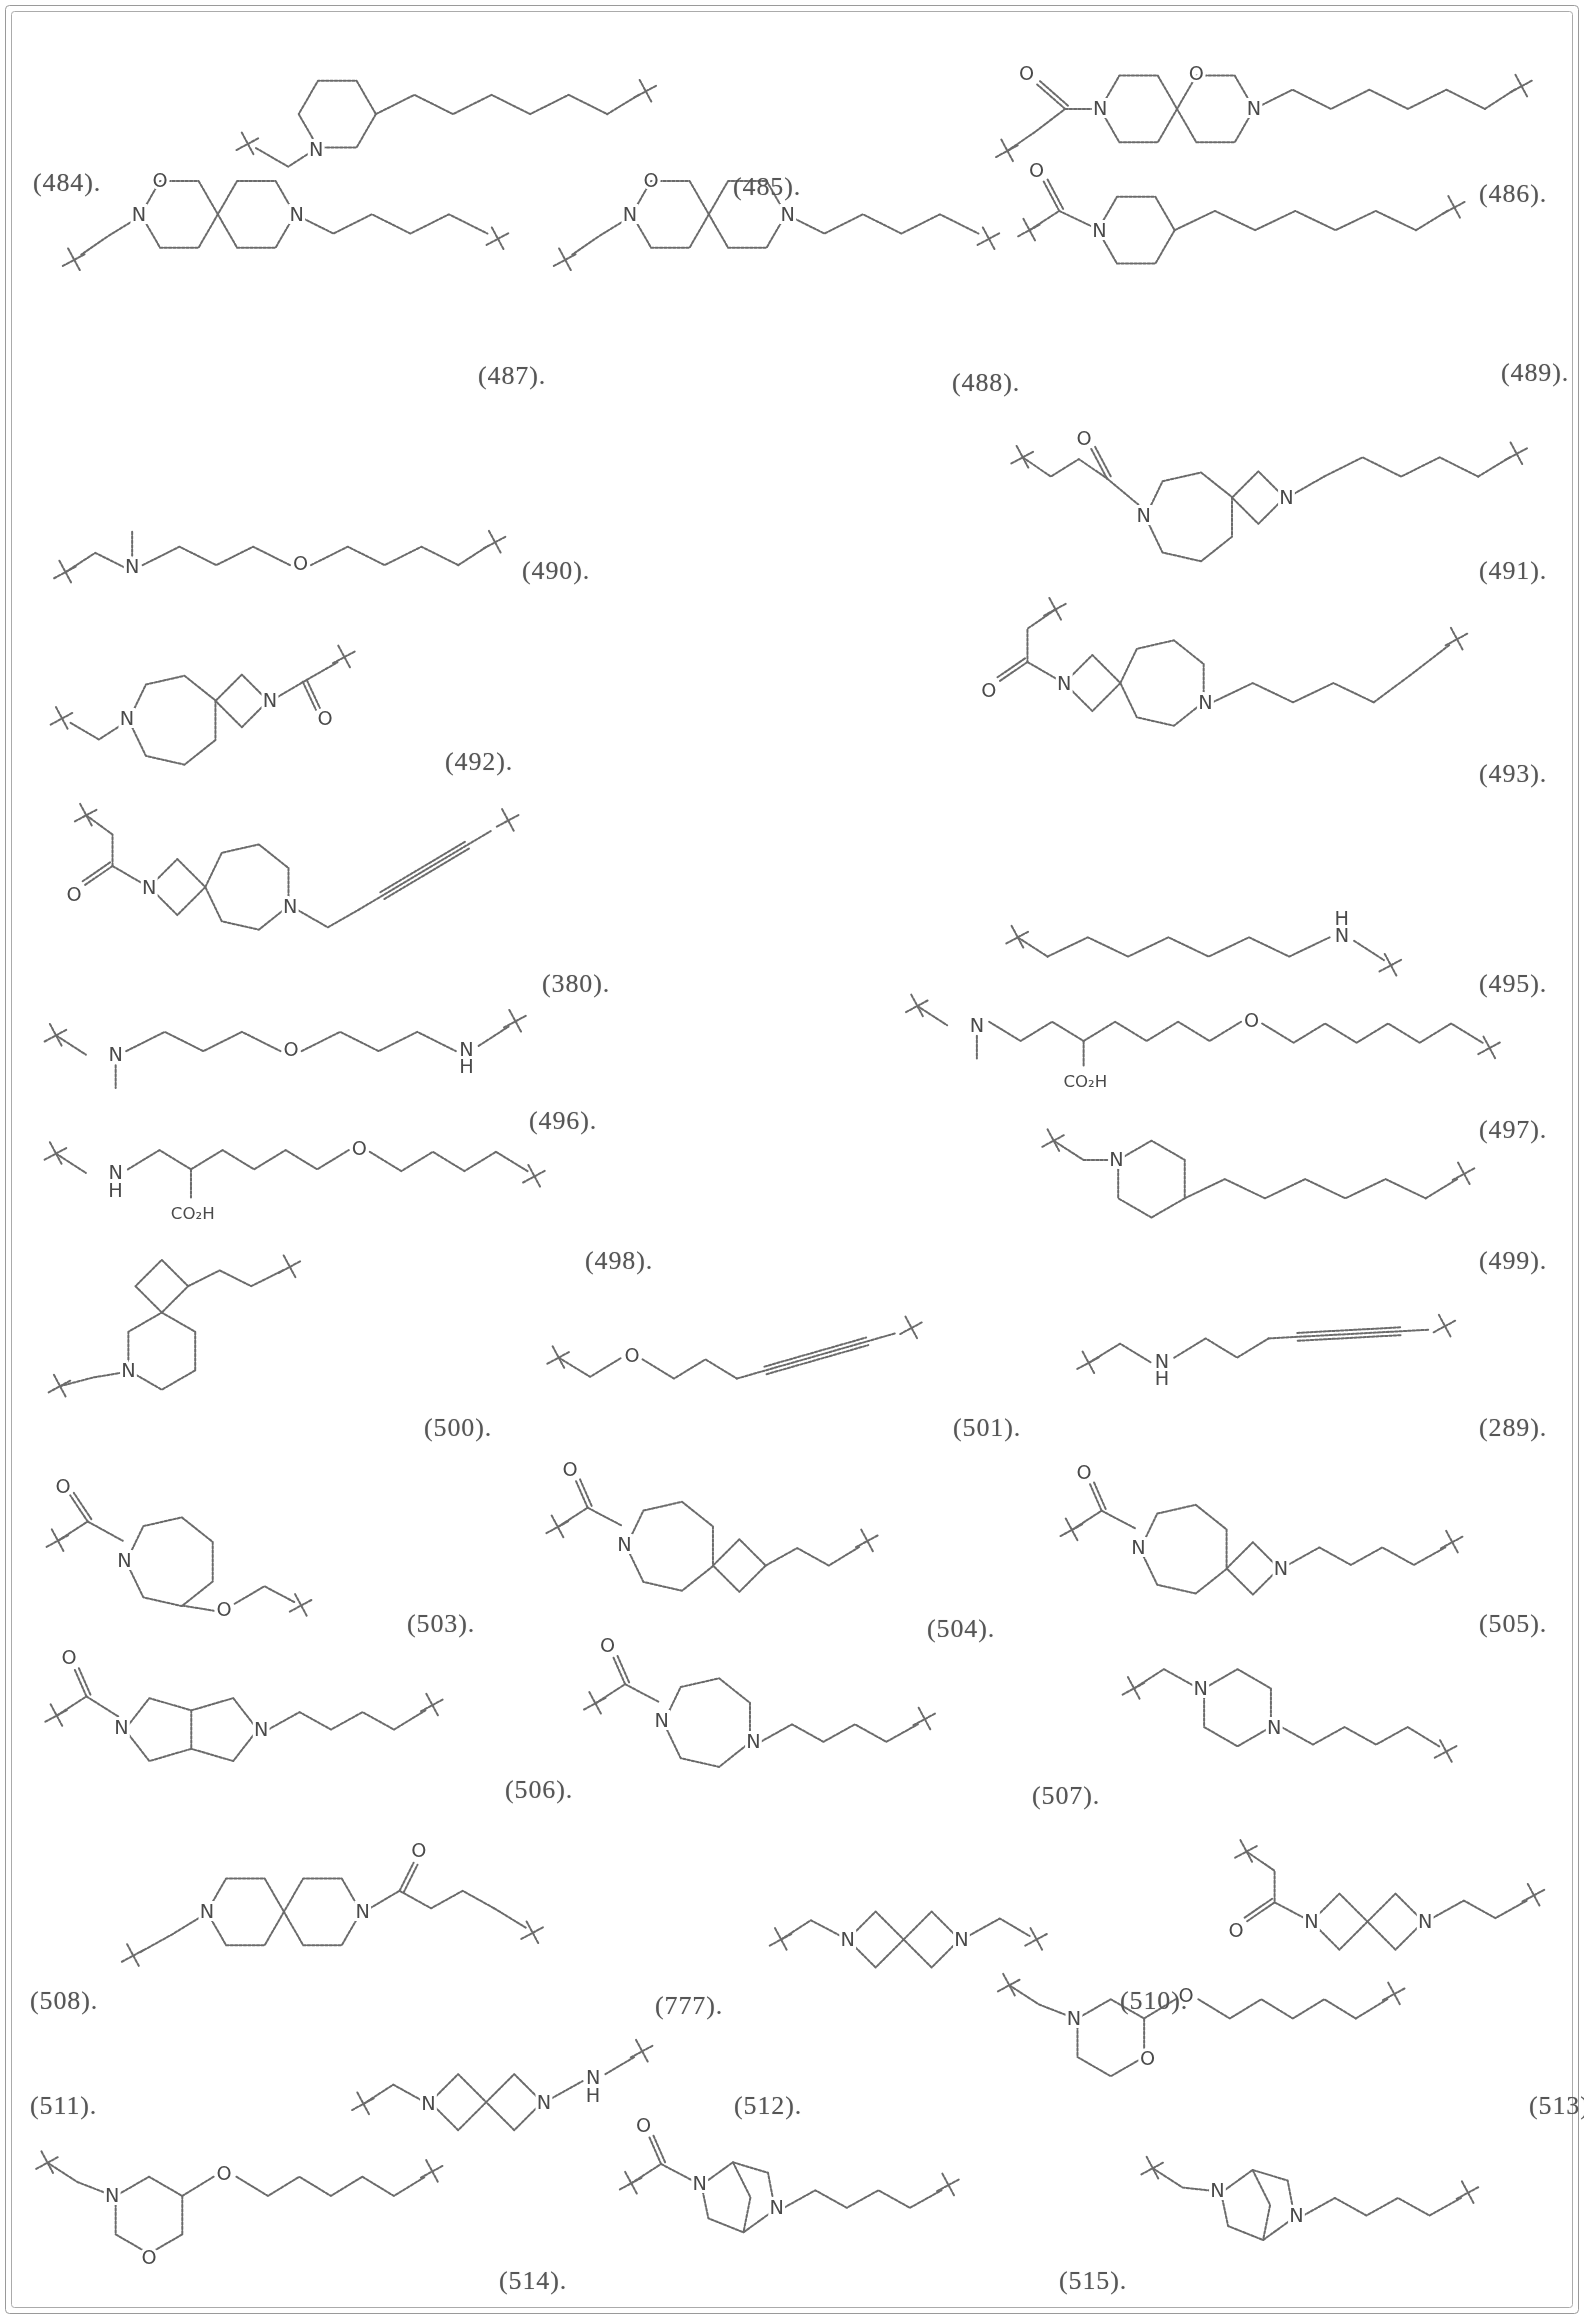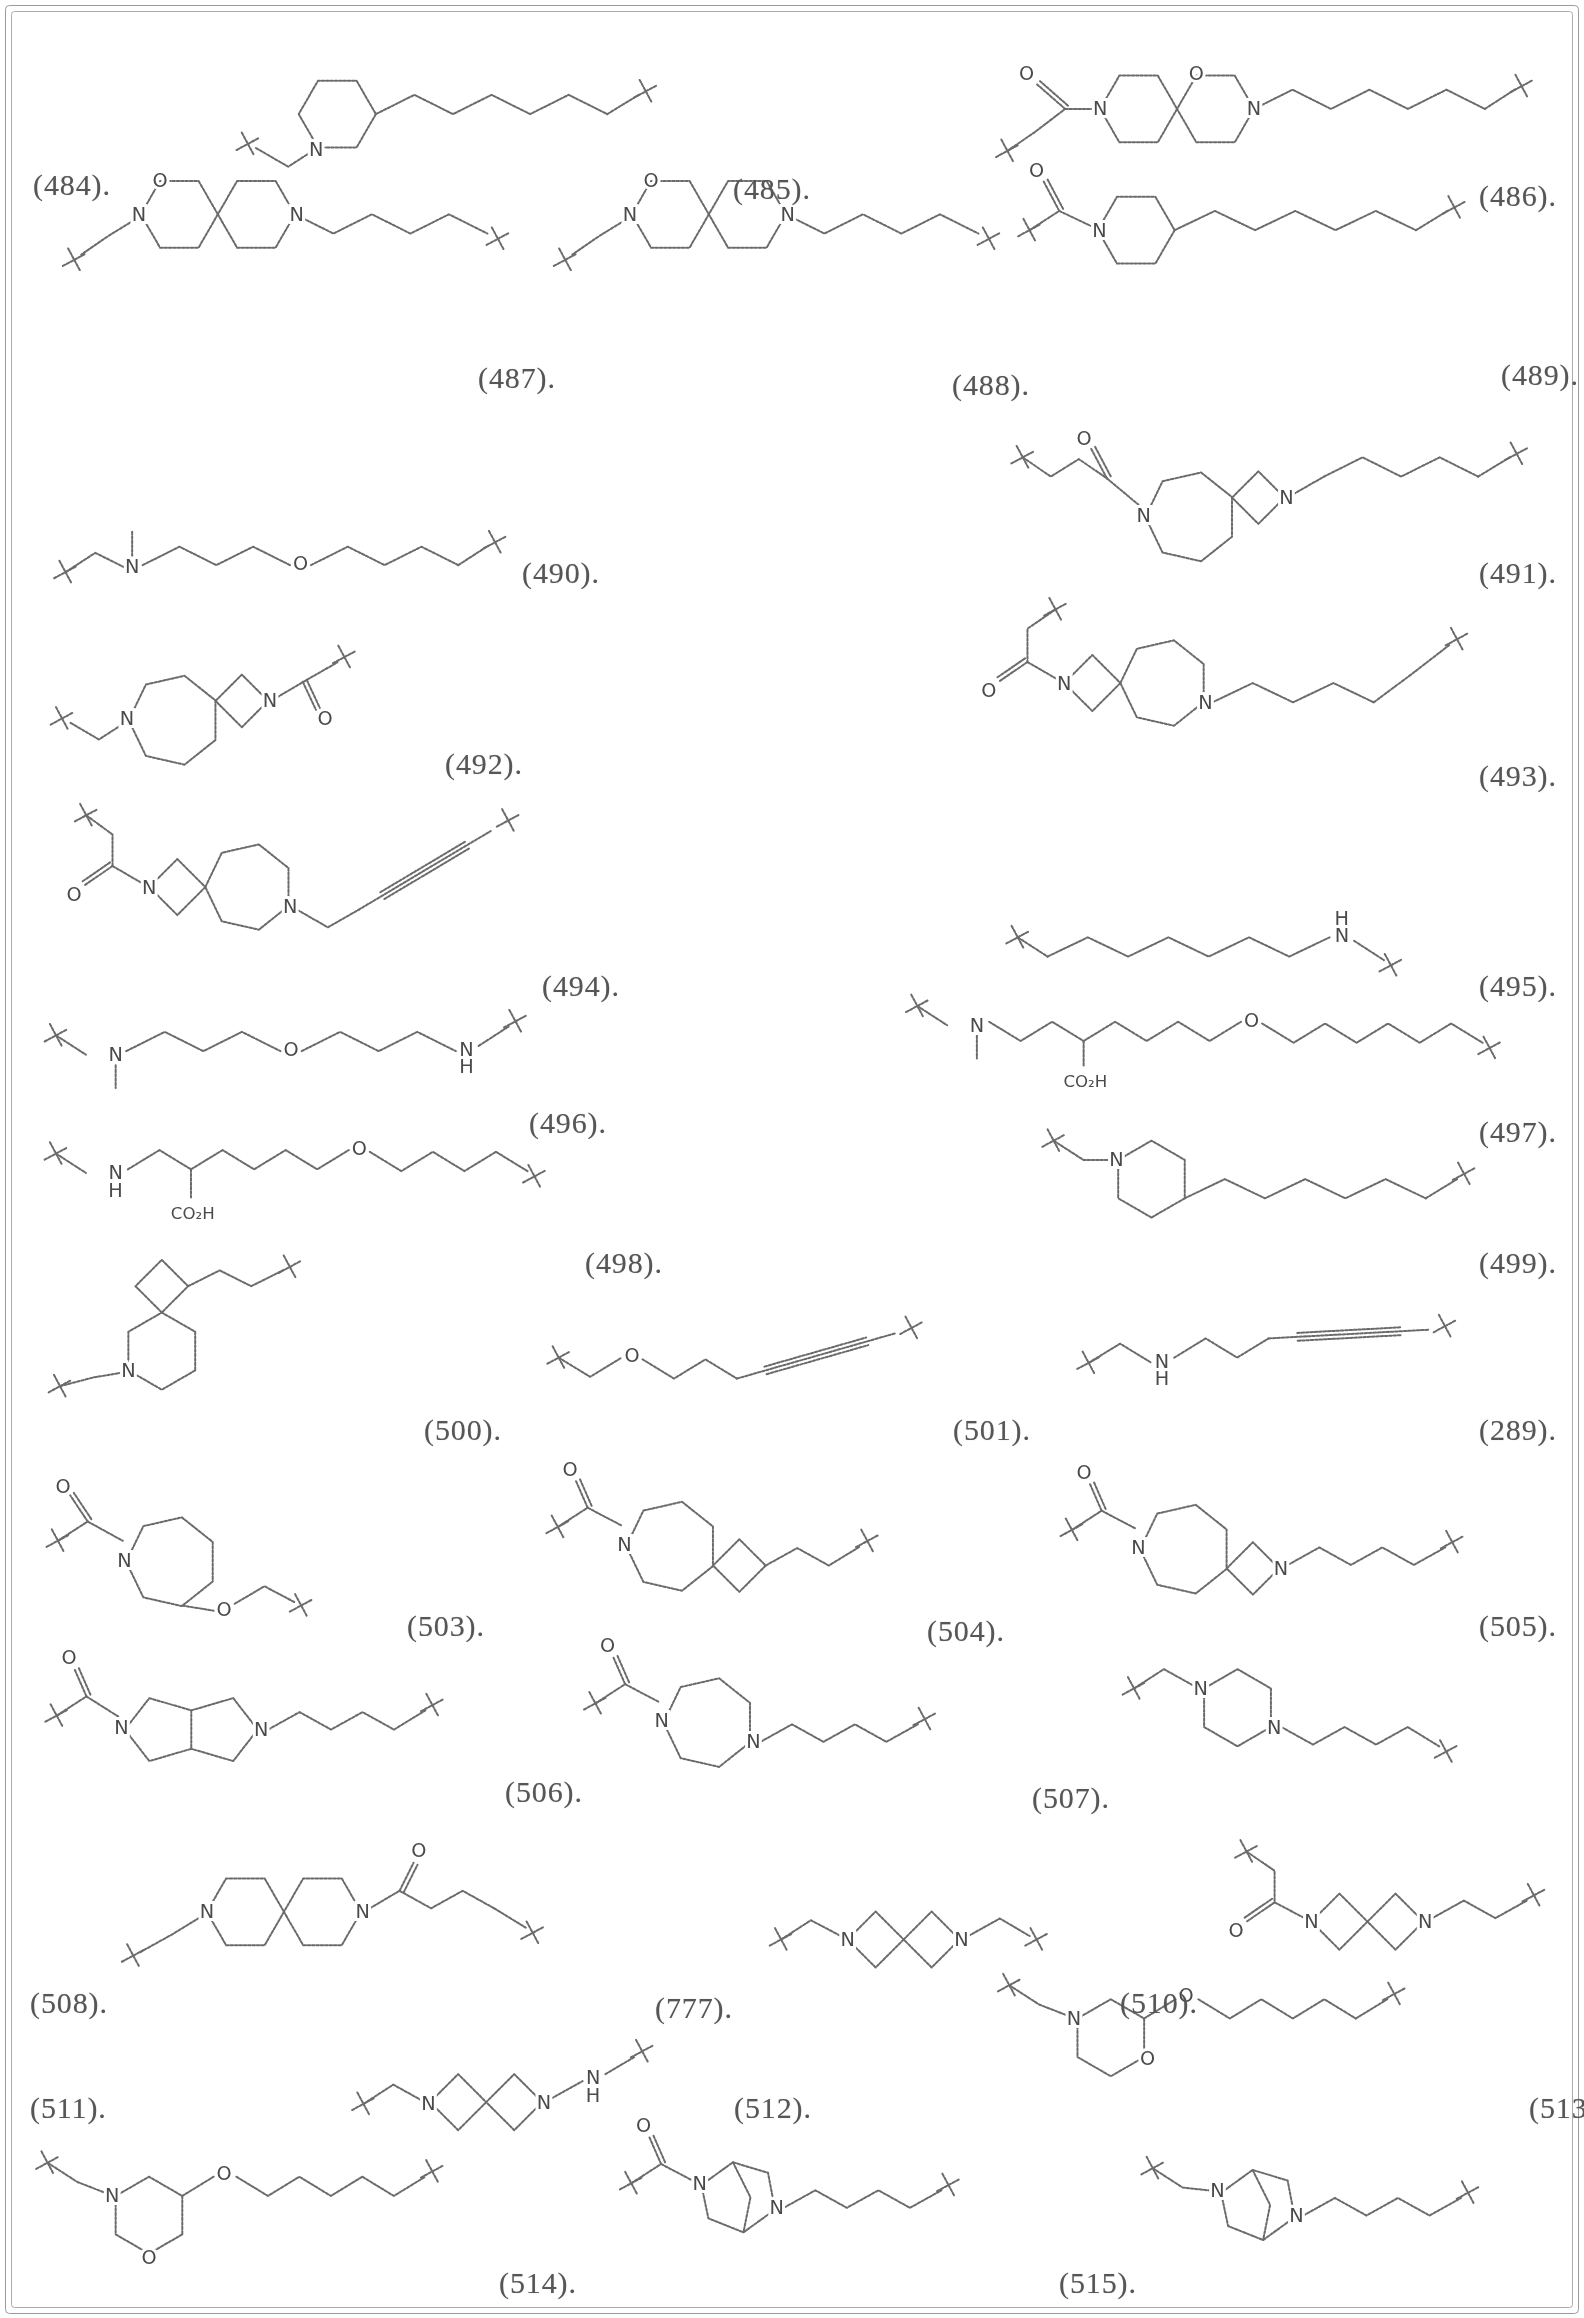--- a/index.html
+++ b/index.html
@@ -13,21 +13,21 @@
   .frame-outer{
     position:absolute;top:5.3px;left:5.3px;right:5.3px;bottom:5.3px;
     border:1.8px solid var(--frame,#9a9a9a);border-radius:4.4px;
   }
   .frame-inner{
     position:absolute;top:11.4px;left:11.4px;right:11.4px;bottom:11.4px;
     border:0.9px solid var(--frame2,#ababab);border-radius:3.5px;
   }
   .compound-label{
     position:absolute;
-    font-size:30px;color:var(--label,#565656);
+    font-size:26px;color:var(--label,#565656);
     letter-spacing:0.9px;white-space:nowrap;
     text-shadow:0 0 0.9px rgba(90,90,90,.45);
   }
   svg.structure{position:absolute;overflow:visible;}
   .bond{
     stroke:var(--ink,#6b6b6b);stroke-width:2.3;fill:none;
     stroke-linecap:round;stroke-linejoin:round;
     stroke-dasharray:3 2;
   }
   .atom{
@@ -511,21 +511,21 @@
     <div class="compound-label" style="left: 33px; top: 168px;">(484).</div>
     <div class="compound-label" style="left: 733px; top: 172px;">(485).</div>
     <div class="compound-label" style="left: 1479px; top: 179px;">(486).</div>
     <div class="compound-label" style="left: 478px; top: 361px;">(487).</div>
     <div class="compound-label" style="left: 952px; top: 368px;">(488).</div>
     <div class="compound-label" style="left: 1479px; top: 358px; margin-left: 22px;">(489).</div>
     <div class="compound-label" style="left: 522px; top: 556px;">(490).</div>
     <div class="compound-label" style="left: 1479px; top: 556px;">(491).</div>
     <div class="compound-label" style="left: 445px; top: 747px;">(492).</div>
     <div class="compound-label" style="left: 1479px; top: 759px;">(493).</div>
-    <div class="compound-label" style="left: 542px; top: 969px;">(494).</div>
+    <div class="compound-label" style="left: 542px; top: 969px;">(380).</div>
     <div class="compound-label" style="left: 1479px; top: 969px;">(495).</div>
     <div class="compound-label" style="left: 529px; top: 1106px;">(496).</div>
     <div class="compound-label" style="left: 1479px; top: 1115px;">(497).</div>
     <div class="compound-label" style="left: 585px; top: 1246px;">(498).</div>
     <div class="compound-label" style="left: 1479px; top: 1246px;">(499).</div>
     <div class="compound-label" style="left: 424px; top: 1413px;">(500).</div>
     <div class="compound-label" style="left: 953px; top: 1413px; text-align: center;">(501).</div>
     <div class="compound-label" style="left: 1479px; top: 1413px;">(289).</div>
     <div class="compound-label" style="left: 407px; top: 1609px;">(503).</div>
     <div class="compound-label" style="left: 927px; top: 1614px;">(504).</div>

